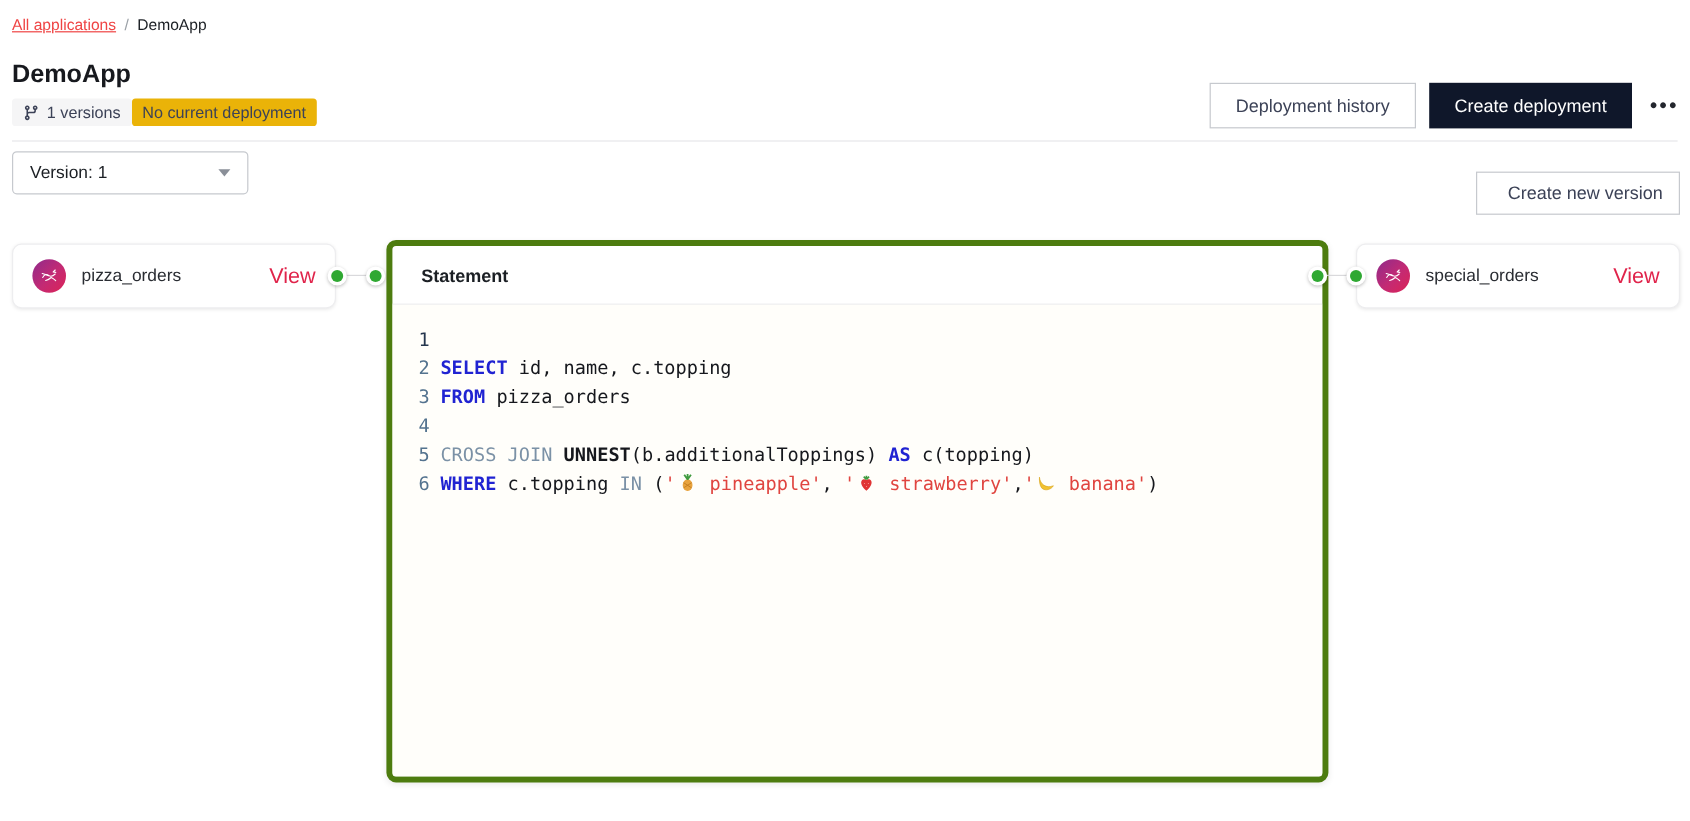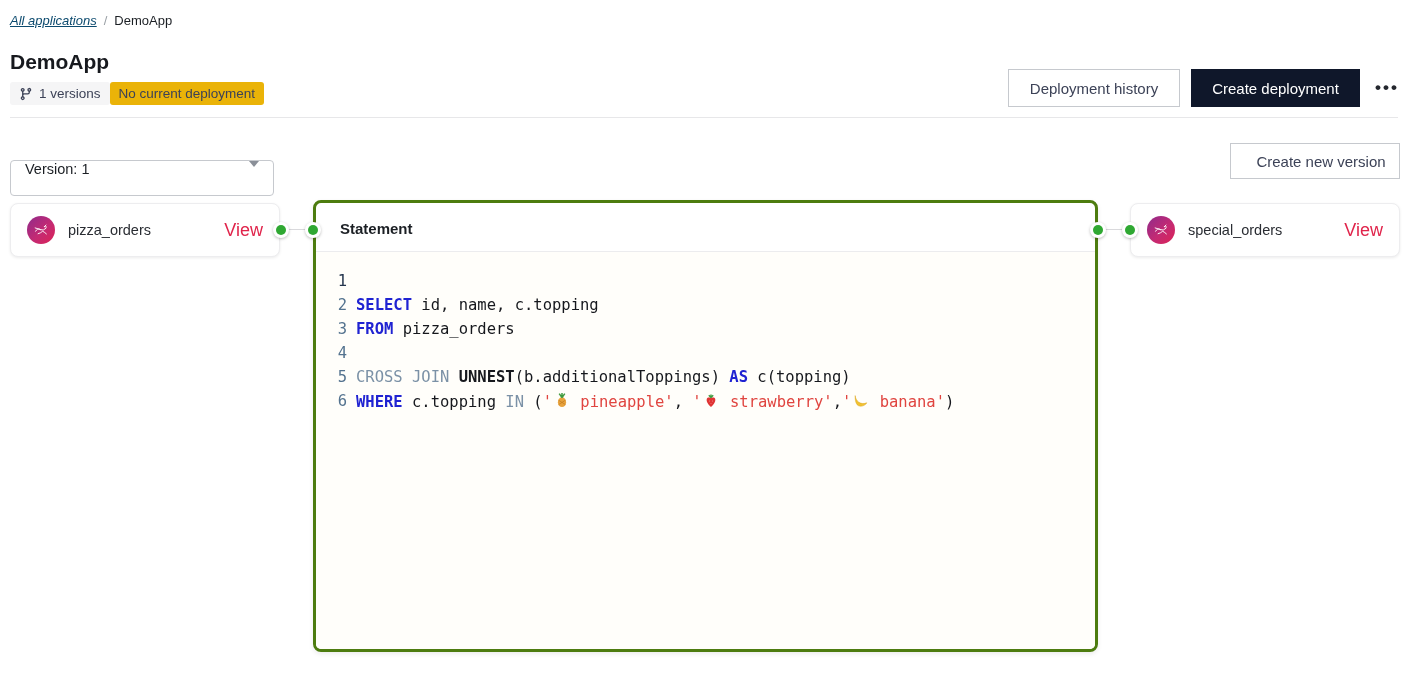--- a/index.html
+++ b/index.html
@@ -6,56 +6,56 @@
   html,body { width:1408px; height:684px; }
   body {
     position: relative;
     font-family: "Liberation Sans", sans-serif;
     background: #ffffff;
     color: #1b1f24;
     overflow: hidden;
   }
   
   .breadcrumb { position:absolute; left:10px; top:13px; font-size:13px; display:flex; gap:7px; align-items:center;}
-  .crumb-link { color:#0c4a6e; text-decoration:underline; cursor:pointer;font-style:italic; }
+  .crumb-link { color:#ef4444; text-decoration:underline; cursor:pointer; }
   .crumb-sep { color:#9aa0a6; }
   .crumb-current { color:#1b1f24; }
   
   .page-title { position:absolute; left:10px; top:50px; font-size:21px; font-weight:700; color:#17191e; }
   .badges { position:absolute; left:10px; top:82px; display:flex; gap:0; align-items:center; }
   .badge { display:flex; align-items:center; gap:6px; font-size:13.5px; color:#3c4257; border-radius:3px; padding:4px 9px; }
   .badge.versions { background:#f5f5f6; }
   .badge.deployment { background:#eab308; }
   .badge svg { display:block; }
   .btn { display:flex; align-items:center; justify-content:center; border-radius:0; font-size:15px; cursor:pointer; border:1px solid transparent; background:#fff; font-family:"Liberation Sans",sans-serif; }
   .btn.outline { border-color:#c6c9ce; color:#3c4257; }
   .btn-deploy-history { position:absolute; left:1008px; top:69px; width:172px; height:38px; }
   .btn-create-deployment { position:absolute; left:1191px; top:69px; width:169px; height:38px; background:#0f172a; color:#ffffff; border:none; }
   .more-btn { position:absolute; left:1371px; top:74px; width:32px; height:28px; background:none; border:none; font-size:17px; font-weight:700; letter-spacing:2px; color:#24272e; cursor:pointer; text-align:center; line-height:28px; }
   .header-divider { position:absolute; left:10px; top:117px; width:1388px; height:1px; background:#e7e7e9; }
   
-  .version-select { position:absolute; left:10px; top:160px; width:264px; height:36px; border:1px solid #c6c9ce; border-radius:4px; display:flex; padding:0 14px; font-size:14.5px; color:#1b1f24; cursor:pointer; background:#fff; }
+  .version-select { position:absolute; left:10px; top:126px; width:197px; height:36px; border:1px solid #c6c9ce; border-radius:4px; display:flex; align-items:center; padding:0 14px; font-size:14.5px; color:#1b1f24; cursor:pointer; background:#fff; }
   .version-select .chev { margin-left:auto; width:0; height:0; border-left:5.5px solid transparent; border-right:5.5px solid transparent; border-top:6.5px solid #8a8f98; }
   .btn-new-version { position:absolute; left:1230px; top:143px; width:170px; height:36px;padding-left:12px; }
   
   .node-card { position:absolute; top:203px; width:270px; height:54px; background:#fff; border:1px solid #ededef; border-radius:8px; box-shadow:0 1px 3px rgba(0,0,0,0.08); display:flex; align-items:center; padding:0 16px; }
   .node-card.source { left:10px; }
   .node-card.target { left:1130px; }
   .node-icon { width:28px; height:28px; border-radius:50%; background:linear-gradient(135deg,#8f2b8c 0%,#c42a73 55%,#dc2356 100%); display:flex; align-items:center; justify-content:center; flex:0 0 auto; }
   .node-label { margin-left:13px; font-size:14.5px; color:#2a2d33; }
   .view-link { margin-left:auto; font-size:18px; color:#e0244b; cursor:pointer; }
   
   .conn-line { position:absolute; top:229px; height:1px; background:#d9d9dc; }
   .conn-line.left { left:281px; width:32px; }
   .conn-line.right { left:1098px; width:32px; }
   .conn-dot { position:absolute; top:222px; width:16px; height:16px; border-radius:50%; background:#ffffff; box-shadow:0 1px 3px rgba(0,0,0,0.25); display:flex; align-items:center; justify-content:center; }
   .conn-dot::after { content:""; width:10px; height:10px; border-radius:50%; background:#2fa832; }
   .dot-a { left:273px; } .dot-b { left:305px; } .dot-c { left:1090px; } .dot-d { left:1122px; }
   
-  .statement-panel { position:absolute; left:313px; top:200px; width:785px; height:452px; background:#fff; border:3px solid #4d7c0f; border-radius:8px; box-shadow:0 2px 5px rgba(0,0,0,0.08); display:flex; flex-direction:column; overflow:hidden; }
+  .statement-panel { position:absolute; left:322px; top:200px; width:785px; height:452px; background:#fff; border:5px solid #4d7c0f; border-radius:8px; box-shadow:0 2px 5px rgba(0,0,0,0.08); display:flex; flex-direction:column; overflow:hidden; }
   .statement-header { padding:17px 24px 14px 24px; font-size:15px; font-weight:700; color:#1b1f24; border-bottom:1px solid #ececee; }
   .code-area { flex:1; background:#fffefa; padding:17px 0 0 18px; overflow:hidden; }
   .code-line { display:flex; height:24px; align-items:center; font-family:"DejaVu Sans Mono","Liberation Mono",monospace; font-size:15.5px; white-space:pre; }
   .ln { width:13px; text-align:right; margin-right:9px; color:#54738f; flex:0 0 auto; }
   .ln.active { color:#25364e; }
   .tk-kw { color:#2023d2; font-weight:700; }
   .tk-op { color:#7b91a6; }
   .tk-fn { color:#16181d; font-weight:700; }
   .tk-str { color:#e04540; }
   .tk-plain { color:#16181d; }

